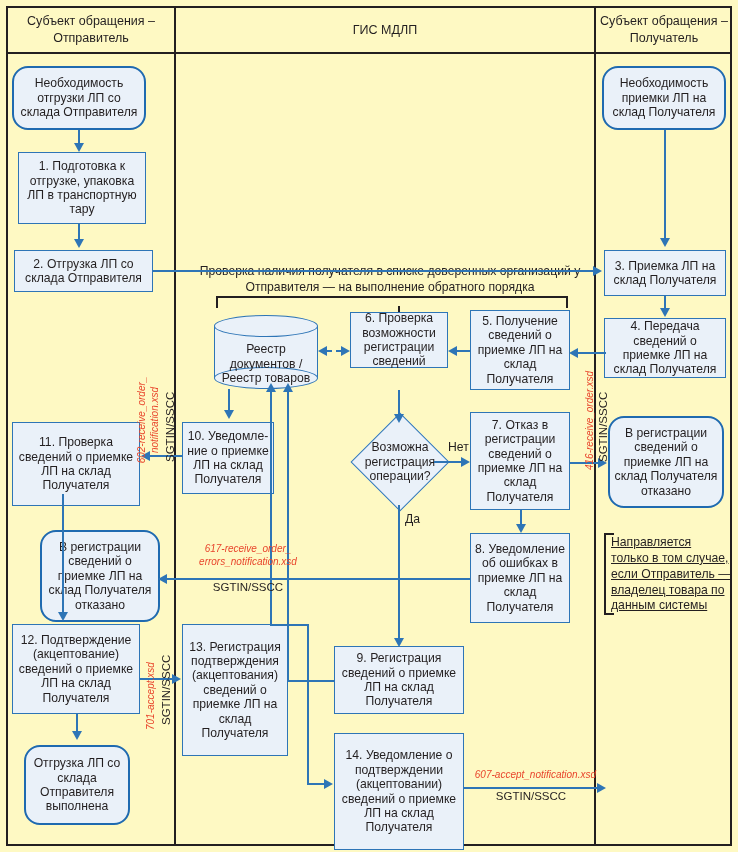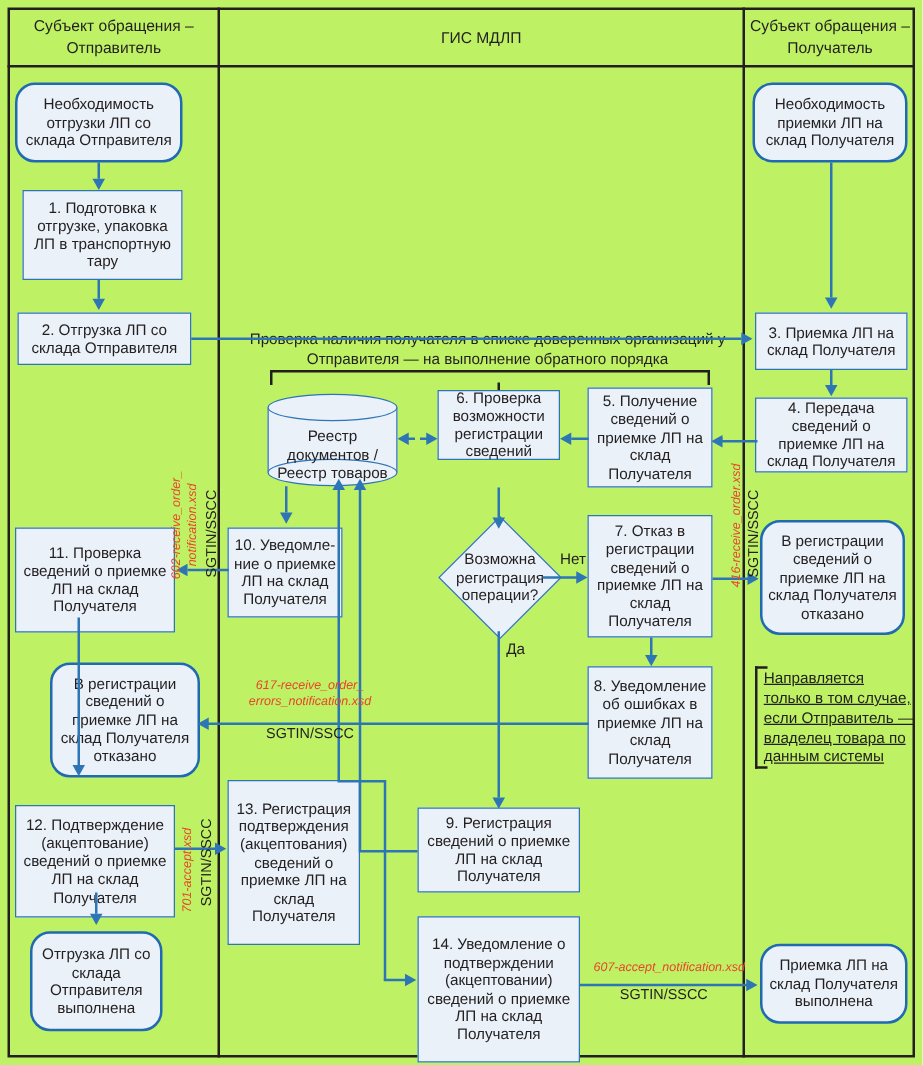--- a/index.html
+++ b/index.html
@@ -1,17 +1,17 @@
 <!DOCTYPE html>
 <html><head>
 <meta charset="utf-8">
 <style>
   html,body{margin:0;padding:0;background:#ffffff;}
   body{font-family:"Liberation Sans","DejaVu Sans",sans-serif;}
-  #root{position:relative;width:738px;height:852px;background:#bef264;overflow:hidden;}
+  #root{position:relative;width:738px;height:852px;background:#fef9c3;overflow:hidden;}
 
   
   .frame{position:absolute;border:2px solid #231f20;box-sizing:border-box;}
   .vdiv{position:absolute;width:2px;background:#231f20;}
   .hdiv{position:absolute;height:2px;background:#231f20;}
 
   .lane-title{position:absolute;text-align:center;font-size:12.5px;color:#231f20;
               line-height:1.35;display:flex;align-items:center;justify-content:center;}
 
   
@@ -93,21 +93,21 @@
   </div>
 
   <div class="node proc" style="left:12px;top:422px;width:128px;height:84px;">
     <span>11. Проверка сведений о приемке ЛП на склад Получателя</span>
   </div>
 
   <div class="node term" style="left:40px;top:530px;width:120px;height:92px;">
     <span>В регистрации сведений о приемке ЛП на склад Получателя отказано</span>
   </div>
 
-  <div class="node proc" style="left:12px;top:624px;width:128px;height:90px;margin-top:20px;">
+  <div class="node proc" style="left:12px;top:624px;width:128px;height:90px;">
     <span>12. Подтверждение (акцептование) сведений о приемке ЛП на склад Получателя</span>
   </div>
 
   <div class="node term" style="left:24px;top:745px;width:106px;height:80px;">
     <span>Отгрузка ЛП со склада Отправителя выполнена</span>
   </div>
 
   <div class="cyl" style="left:214px;top:315px;width:104px;height:74px;">
     <div class="body" style="top:11px;height:52px;"></div>
     <div class="cap" style="top:52px;"></div>
@@ -167,23 +167,20 @@
   </div>
 
   <div class="node proc" style="left:604px;top:318px;width:122px;height:60px;">
     <span>4. Передача сведений о приемке ЛП на склад Получателя</span>
   </div>
 
   <div class="node term" style="left:608px;top:416px;width:116px;height:92px;">
     <span>В регистрации сведений о приемке ЛП на склад Получателя отказано</span>
   </div>
 
-  <div class="node term" style="left:608px;top:755px;width:118px;height:64px;">
-    <span>Приемка ЛП на склад Получателя выполнена</span>
-  </div>
 
   <div class="note" style="left:196px;top:264px;width:388px;">
     <span>Проверка наличия получателя в списке доверенных организаций у Отправителя — на выполнение обратного порядка</span>
   </div>
   <div class="brk brk-top" style="left:216px;top:296px;width:348px;height:10px;"></div>
 
   <div class="note note-l" style="left:611px;top:535px;width:120px;text-decoration:underline;">
     <span>Направляется только в том случае, если Отправитель — владелец товара по данным системы</span>
   </div>
   <div class="brk brk-left" style="left:604px;top:533px;width:8px;height:78px;"></div>

